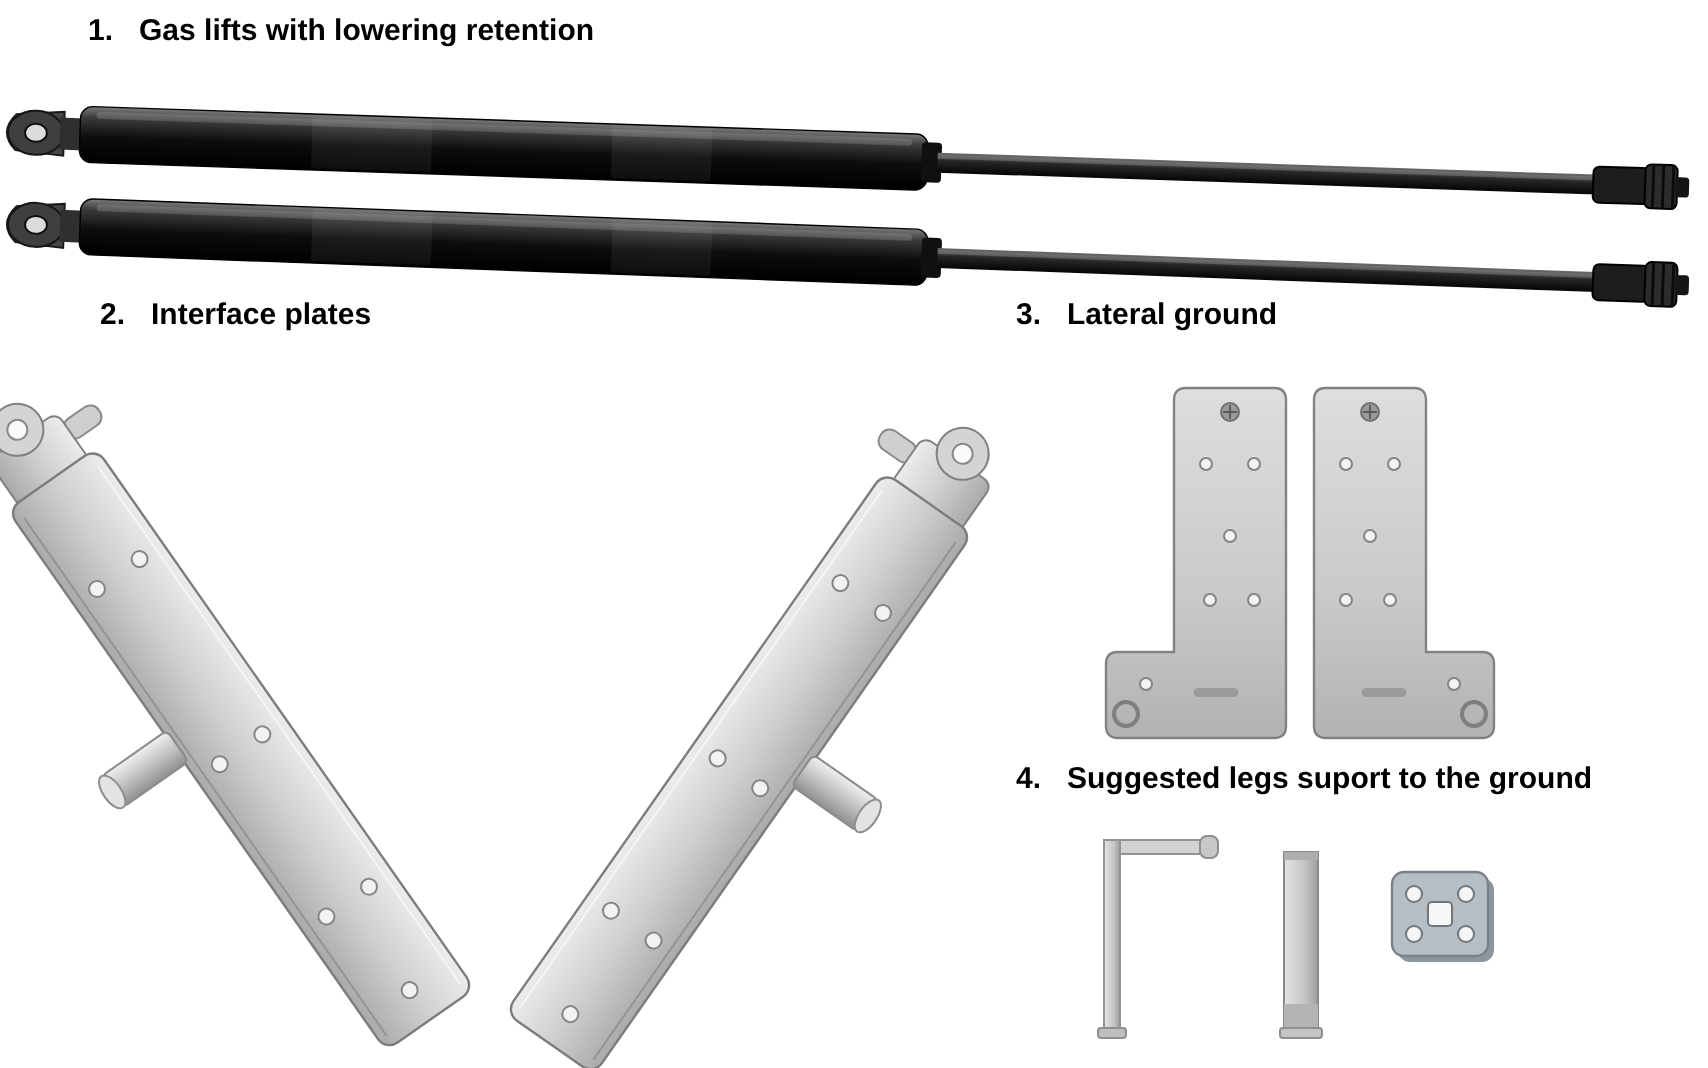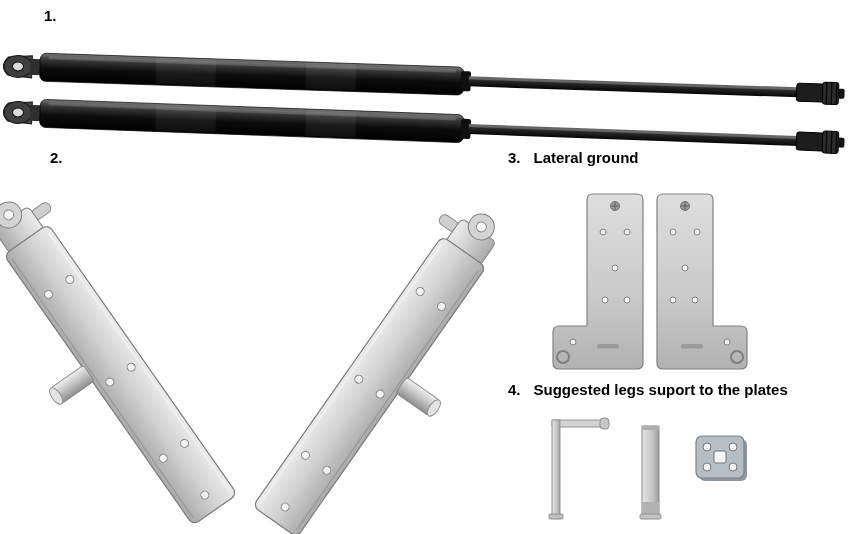--- a/index.html
+++ b/index.html
@@ -25,20 +25,21 @@
   .fig { position: absolute; }
   svg { display: block; }
 </style>
 </head>
 <body>
 
 <div class="page">
 
   <div class="caption" style="left:44px; top:7px;">
     <span class="cap-num">1.</span>
+    <span class="cap-lbl">Gas lifts with lowering retention</span>
   </div>
 
   <div class="fig" style="left:0; top:28px;">
     <svg width="854" height="132" viewBox="0 0 854 132">
       <defs>
         <linearGradient id="gBody" x1="0" y1="0" x2="0" y2="1">
           <stop offset="0" stop-color="#7a7a7a"></stop>
           <stop offset="0.2" stop-color="#3a3a3a"></stop>
           <stop offset="0.55" stop-color="#0c0c0c"></stop>
           <stop offset="1" stop-color="#000000"></stop>
@@ -70,20 +71,21 @@
           <use href="#strut" transform="translate(6,38) rotate(1.9)"></use>
         </g>
       <g>
           <use href="#strut" transform="translate(6,84) rotate(2.1)"></use>
         </g>
     </svg>
   </div>
 
   <div class="caption" style="left:50px; top:149px;">
     <span class="cap-num">2.</span>
+    <span class="cap-lbl">Interface plates</span>
   </div>
 
   <div class="caption" style="left:508px; top:149px;">
     <span class="cap-num">3.</span>
     <span class="cap-lbl">Lateral ground</span>
   </div>
 
   <div class="fig" style="left:0; top:174px;">
     <svg width="500" height="360" viewBox="0 0 500 360">
       <defs>
@@ -155,21 +157,21 @@
         <use href="#lplate" transform="translate(46,6)"></use>
       </g>
       <g>
         <use href="#lplate" transform="translate(244,6) scale(-1,1)"></use>
       </g>
     </svg>
   </div>
 
   <div class="caption" style="left:508px; top:381px;">
     <span class="cap-num">4.</span>
-    <span class="cap-lbl">Suggested legs suport to the plates</span>
+    <span class="cap-lbl">Suggested legs suport to the ground</span>
   </div>
 
   <div class="fig" style="left:520px; top:410px;">
     <svg width="250" height="124" viewBox="0 0 250 124">
       <defs>
         <linearGradient id="gLegH" x1="0" y1="0" x2="1" y2="0">
           <stop offset="0" stop-color="#e4e4e4"></stop>
           <stop offset="0.6" stop-color="#c6c6c6"></stop>
           <stop offset="1" stop-color="#9e9e9e"></stop>
         </linearGradient>

